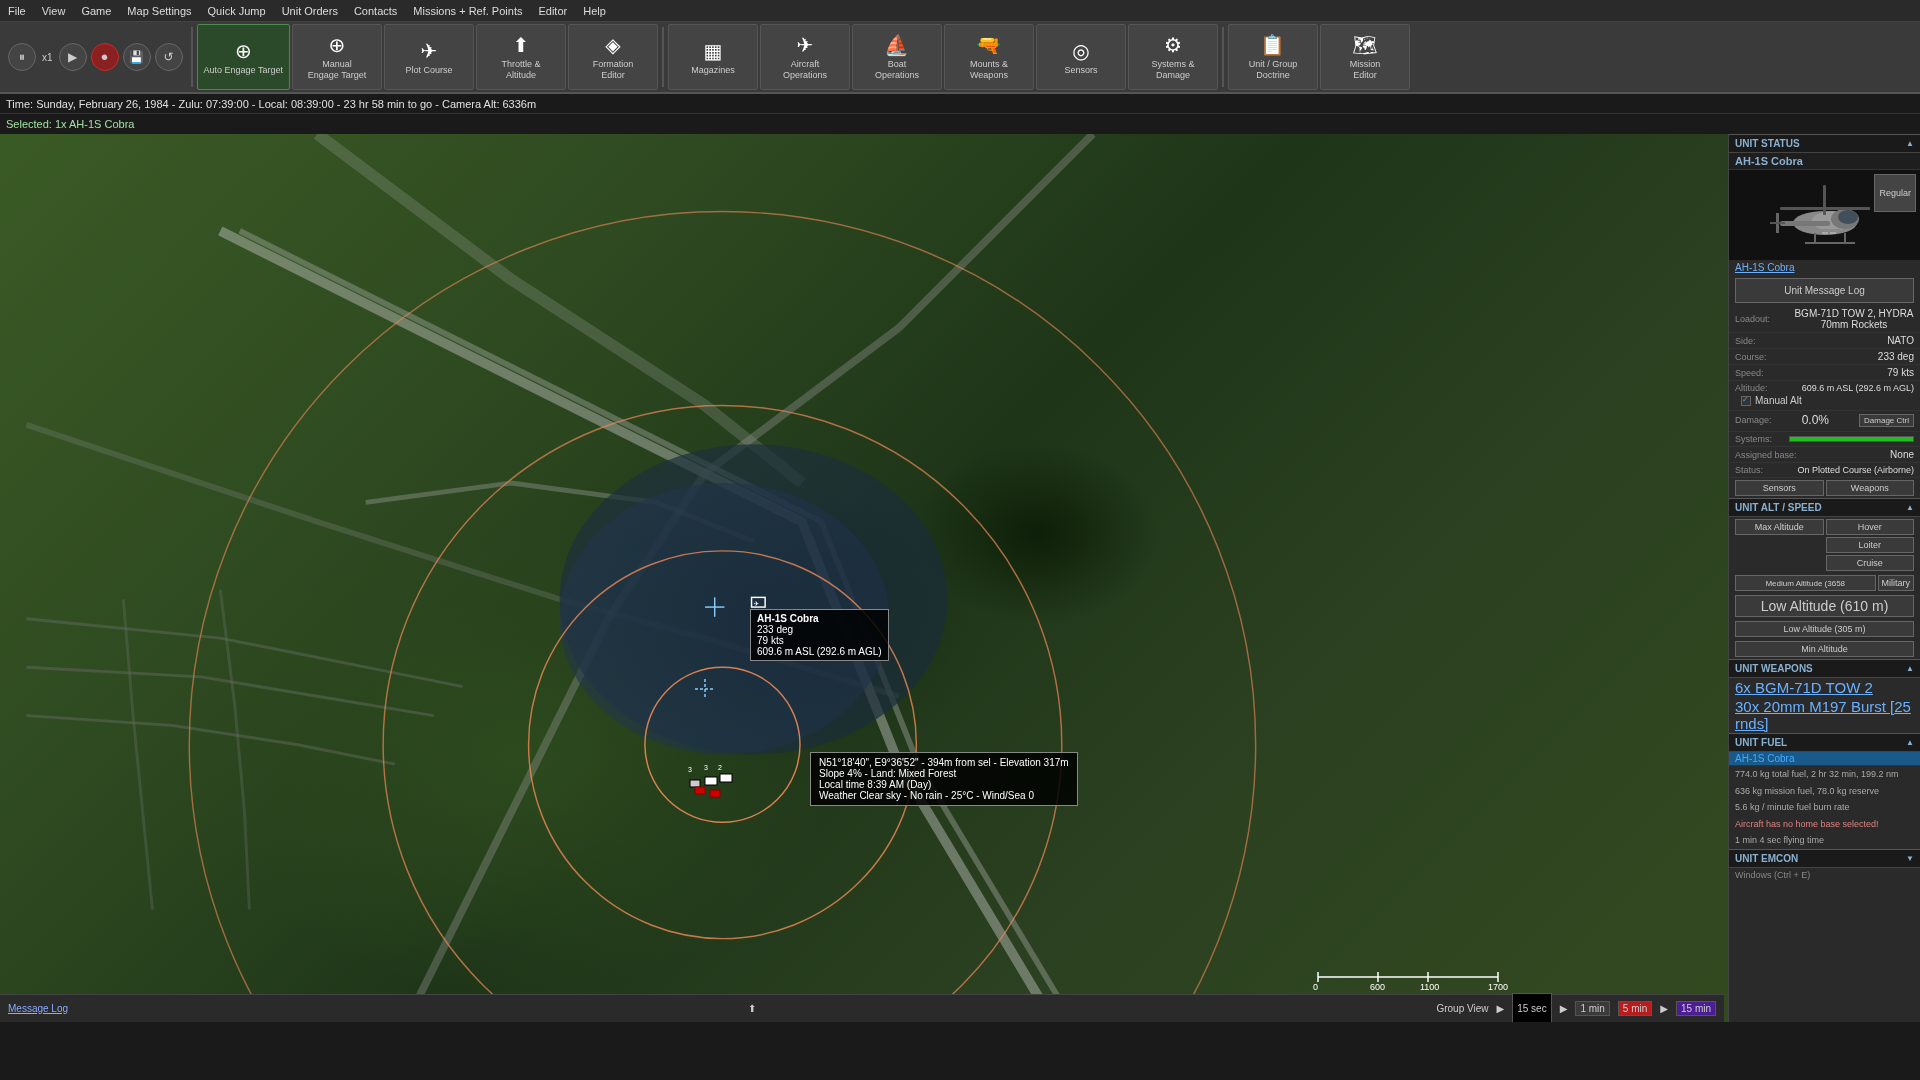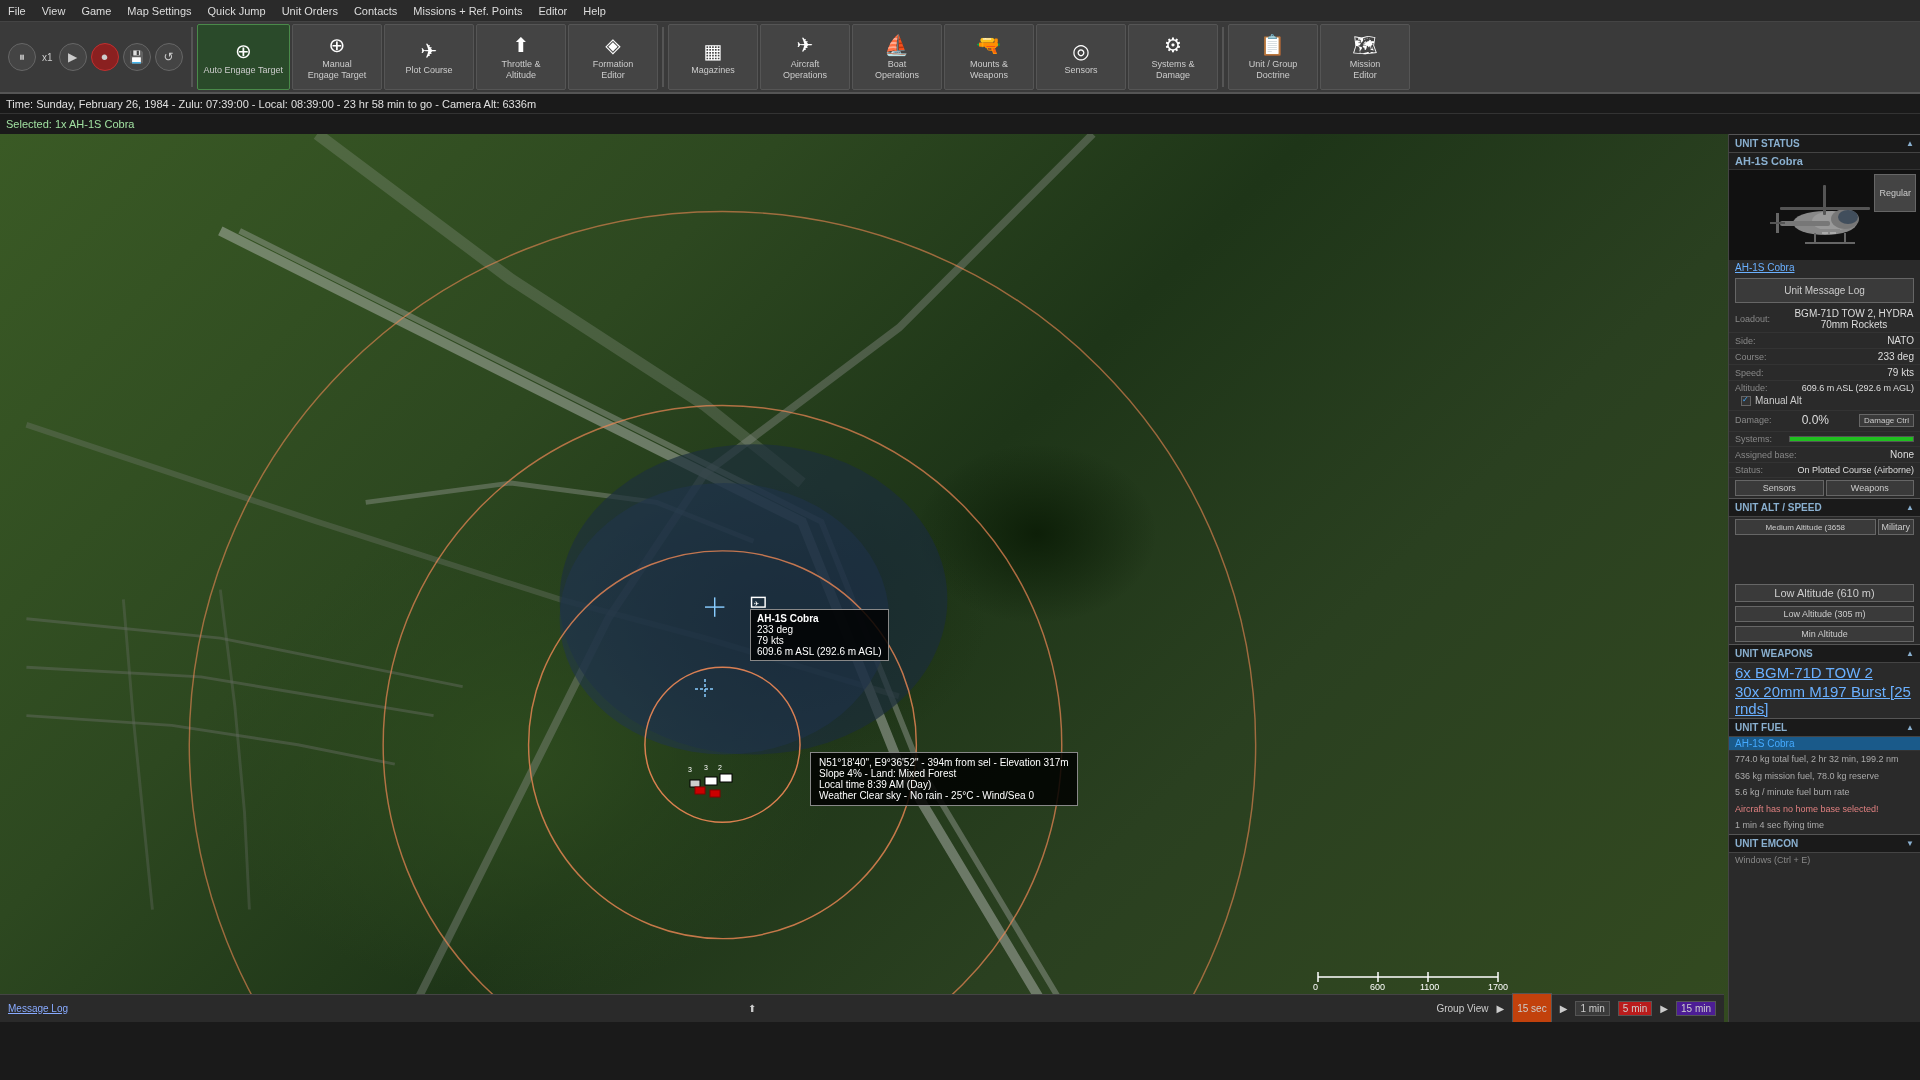--- a/index.html
+++ b/index.html
@@ -544,21 +544,21 @@
       <div style="text-align:right;font-size:9px;color:#ccc;">Meters</div>
     </div>
 
     <div id="bottom-bar">
       <span style="color:#88aaff;cursor:pointer;text-decoration:underline;">Message Log</span>
       <span style="flex:1"></span>
       <span>⬆</span>
       <span style="flex:1"></span>
       <span>Group View</span>
       <span>▶</span>
-      <span style="background:#c2410c;border:1px solid #555;padding:9px 4px;cursor:pointer;">15 sec</span>
+      <span style="background:#000000;border:1px solid #555;padding:9px 4px;cursor:pointer;">15 sec</span>
       <span>▶</span>
       <span style="background:#3a3a3a;border:1px solid #555;padding:1px 4px;cursor:pointer;">1 min</span>
       <span style="background:#b91c1c;border:1px solid #555;padding:1px 4px;cursor:pointer;">5 min</span>
       <span>▶</span>
       <span style="background:#4c1d95;border:1px solid #555;padding:1px 4px;cursor:pointer;">15 min</span>
     </div>
   </div>
 
   <div id="right-panel">
 
@@ -660,26 +660,32 @@
     <div class="rp-two-btn">
       <button>Sensors</button>
       <button>Weapons</button>
     </div>
 
     <div class="rp-section-header">
       <span>UNIT ALT / SPEED</span>
       <span class="arrow">▲</span>
     </div>
 
+    <div class="alt-speed-grid">
+      <button class="alt-speed-btn">Max Altitude</button>
+      <button class="alt-speed-btn">Hover</button>
+      <button class="alt-speed-btn" style="grid-column:2;">Loiter</button>
+      <button class="alt-speed-btn" style="grid-column:2;">Cruise</button>
+    </div>
     <div style="padding:2px 6px;display:flex;gap:2px;">
       <button class="alt-speed-btn" style="flex:1;font-size:8px;">Medium Altitude (3658</button>
       <button class="alt-speed-btn">Military</button>
     </div>
     <div style="padding:2px 6px;">
-      <button class="alt-speed-btn" style="width:100%;font-size:11px;margin-top:45px;">Low Altitude (610 m)</button>
+      <button class="alt-speed-btn" style="width:100%;font-size:14px;">Low Altitude (610 m)</button>
     </div>
     <div style="padding:2px 6px;">
       <button class="alt-speed-btn" style="width:100%;font-size:9px;">Low Altitude (305 m)</button>
     </div>
     <div style="padding:2px 6px;">
       <button class="alt-speed-btn" style="width:100%;">Min Altitude</button>
     </div>
 
     <div class="rp-section-header">
       <span>UNIT WEAPONS</span>

